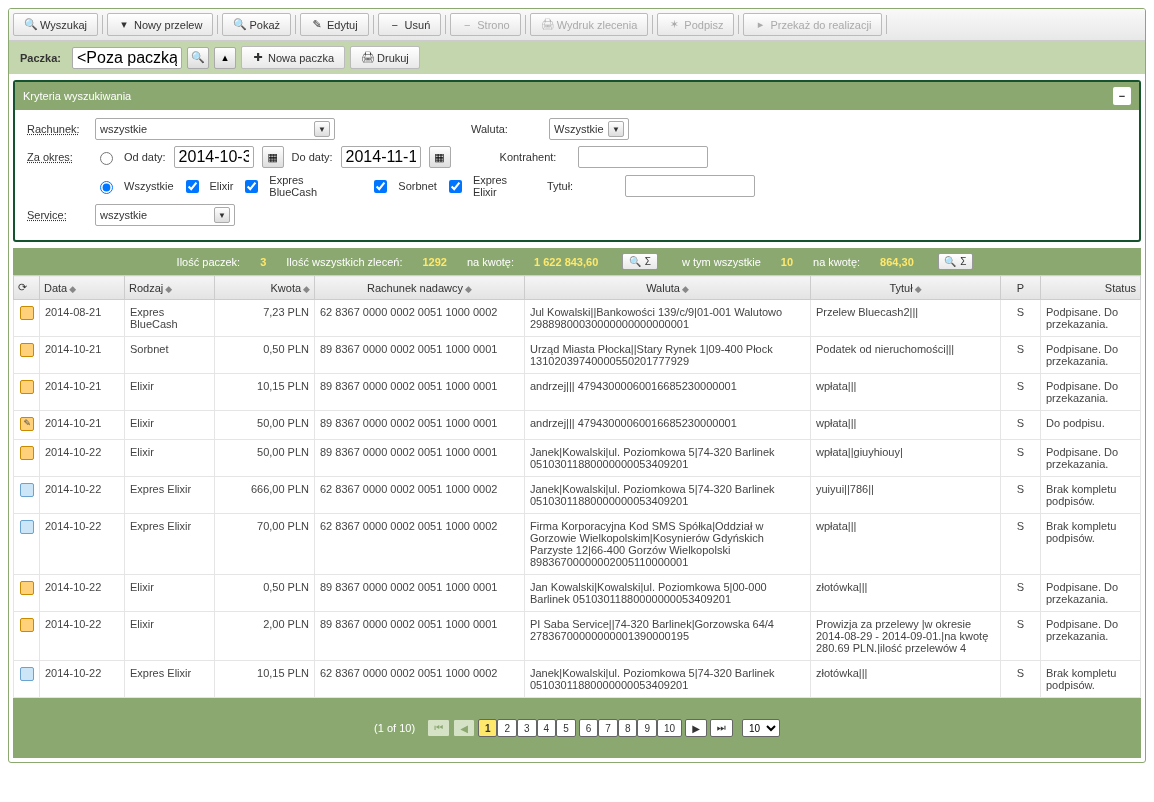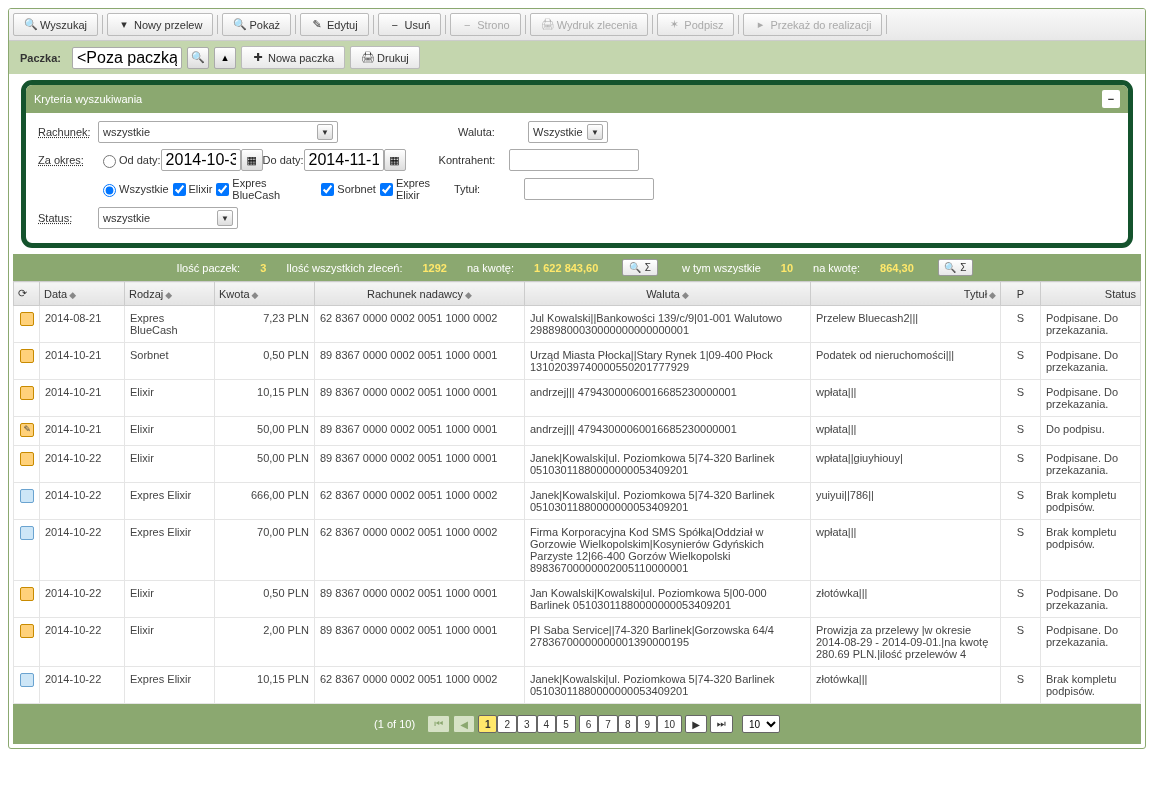--- a/index.html
+++ b/index.html
@@ -8,25 +8,25 @@
 .panel-header{background:#8BA870;color:#fff;padding:6px 10px;font-weight:bold;font-size:13px;display:flex;justify-content:space-between;align-items:center}
 .help-btn{width:16px;height:16px;background:#eee;border:1px solid #999;color:#555;display:inline-flex;align-items:center;justify-content:center;font-size:10px;border-radius:2px;cursor:pointer}
 .toolbar{background:linear-gradient(#f9f9f9,#e8e8e8);border-bottom:1px solid #ccc;padding:4px;display:flex;gap:3px;flex-wrap:wrap}
 .toolbar2{background:#C4D6AE;padding:5px;display:flex;gap:5px;align-items:center}
 .tbtn{background:linear-gradient(#fff,#e8e8e8);border:1px solid #bbb;padding:4px 10px;font-size:11px;border-radius:2px;cursor:pointer;display:inline-flex;align-items:center;gap:4px;color:#333}
 .tbtn.disabled{color:#aaa}
 .tbtn .ico{font-size:11px;width:12px;display:inline-block;text-align:center}
 .sep{width:1px;background:#bbb;margin:2px 1px}
 .label-paczka{color:#333;padding:0 6px;font-weight:bold}
 input.txt,select.sel{border:1px solid #aaa;background:#fff;padding:3px 4px;font-size:16px;height:22px;border-radius:2px}
-.criteria{border:5px solid #14532d;margin:6px 12px;border-radius:11px;overflow:hidden}
+.criteria{border:2px solid #14532d;margin:6px 4px;border-radius:3px;overflow:hidden}
 .criteria-header{background:#8BA870;color:#fff;padding:5px 8px;font-size:11px;display:flex;justify-content:space-between;align-items:center}
 .collapse-btn{background:#fff;color:#333;width:18px;height:18px;display:inline-flex;align-items:center;justify-content:center;border-radius:2px;cursor:pointer;font-weight:bold}
 .criteria-body{padding:8px 12px;color:#333}
-.crow{display:flex;align-items:center;margin-bottom:6px;flex-wrap:wrap}
+.crow{display:flex;align-items:center;gap:8px;margin-bottom:6px;flex-wrap:wrap}
 .clabel{width:60px;text-align:left;text-decoration:underline;text-decoration-style:dotted}
 .clabel2{width:70px;text-align:left}
 .wide-sel{width:240px;position:relative}
 .dd{border:1px solid #aaa;background:#fff;display:flex;align-items:center;justify-content:space-between;padding:2px 4px;border-radius:2px;height:22px}
 .dd-arrow{width:16px;height:16px;border:1px solid #aaa;background:linear-gradient(#fff,#ddd);display:inline-flex;align-items:center;justify-content:center;font-size:8px;border-radius:2px}
 .cal-btn{width:22px;height:22px;border:1px solid #aaa;background:linear-gradient(#fff,#ddd);display:inline-flex;align-items:center;justify-content:center;font-size:11px;border-radius:2px;cursor:pointer}
 .summary-bar{background:#8BA870;color:#fff;padding:5px 8px;text-align:center;font-size:11px;display:flex;justify-content:center;gap:20px;align-items:center;margin:0 4px}
 .summary-bar .yl{color:#FFE86B;font-weight:bold}
 .sig-btn{background:linear-gradient(#fff,#e8e8e8);border:1px solid #999;padding:2px 6px;font-size:10px;border-radius:2px;cursor:pointer;display:inline-flex;gap:3px;align-items:center;color:#333;margin:0 4px}
 table.grid{width:calc(100% - 8px);margin:0 4px;border-collapse:collapse;font-size:11px}
@@ -34,21 +34,21 @@
 table.grid th .sort{color:#888;font-size:9px;margin-left:2px}
 table.grid td{border:1px solid #e5e5e5;padding:6px 5px;vertical-align:top;color:#444}
 table.grid td.r{text-align:right}
 table.grid td.c{text-align:center}
 .st-red{color:#c33}
 .st-blue{color:#36c}
 .row-ico{display:inline-block;width:14px;height:14px;background:#FFD17A;border:1px solid #C88A00;border-radius:2px;position:relative}
 .row-ico.doc{background:#cde6f7;border-color:#6aa3d0}
 .row-ico.edit{background:#FFD17A;border-color:#C88A00}
 .row-ico.edit::after{content:"✎";position:absolute;font-size:9px;left:3px;top:0;color:#444}
-.pager{background:#8BA870;color:#fff;padding:11px;text-align:center;margin:0 4px 4px;display:flex;justify-content:center;align-items:center;gap:3px;font-size:11px}
+.pager{background:#8BA870;color:#fff;padding:21px;text-align:center;margin:0 4px 4px;display:flex;justify-content:center;align-items:center;gap:3px;font-size:11px}
 .pg-btn{background:#fff;border:1px solid #666;min-width:18px;height:18px;display:inline-flex;align-items:center;justify-content:center;font-size:10px;border-radius:2px;cursor:pointer;color:#333}
 .pg-btn.dis{background:#D6E2C6;color:#8BA870;border-color:#8BA870}
 .pg-btn.cur{background:#FFE86B;font-weight:bold}
 .pg-sel{background:#fff;border:1px solid #666;height:18px;font-size:10px;padding:0 2px;border-radius:2px}
 </style>
 </head>
 <body>
 
 <div class="panel">
 
@@ -158,21 +158,21 @@
     <span style="width:30px"></span>
     <input type="checkbox" checked="" style="">
           <span>Sorbnet</span>
     <input type="checkbox" checked="" style="">
           <span style="width:40px">Expres Elixir</span>
     <span style="width:18px"></span>
     <span class="clabel2">Tytuł:</span>
     <input class="txt" style="width: 130px;" value="">
    </div>
    <div class="crow">
-    <span class="clabel">Status:</span>
+    <span class="clabel">Service:</span>
     <div class="dd" style="width:140px">
             <span>wszystkie</span>
             <span class="dd-arrow">▼</span>
           </div>
    </div>
   </div>
  </div>
 
  <div class="summary-bar">
   <span>Ilość paczek:</span> 
@@ -188,24 +188,24 @@
       <span class="yl">864,30</span>
   <button class="sig-btn">🔍 <span>Σ</span></button>
  </div>
 
  <table class="grid">
   <thead>
         <tr>
    <th style="width:26px">⟳</th>
    <th style="width:85px"><span>Data</span><span class="sort">◆</span></th>
    <th style="width:90px"><span>Rodzaj</span><span class="sort">◆</span></th>
-   <th style="width:100px;text-align:left"><span>Kwota</span><span class="sort">◆</span></th>
+   <th style="width:100px;text-align:right"><span>Kwota</span><span class="sort">◆</span></th>
    <th style="width:210px;text-align:center"><span>Rachunek nadawcy</span><span class="sort">◆</span></th>
    <th style="text-align:center"><span>Waluta</span><span class="sort">◆</span></th>
-   <th style="width:190px;text-align:right"><span>Tytuł</span><span class="sort">◆</span></th>
+   <th style="width:190px;text-align:center"><span>Tytuł</span><span class="sort">◆</span></th>
    <th style="width:40px;text-align:center"><span>P</span></th>
    <th style="width:100px;text-align:right"><span>Status</span></th>
   </tr>
       </thead>
   <tbody id="gbody">
         <tr>
           <td class="c"><span class="row-ico file"></span></td>
           <td>2014-08-21</td>
           <td>Expres BlueCash</td>
           <td class="r">7,23 PLN</td>

